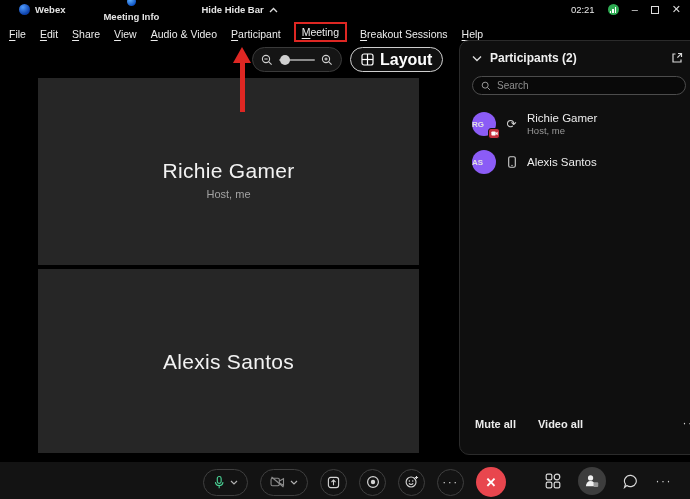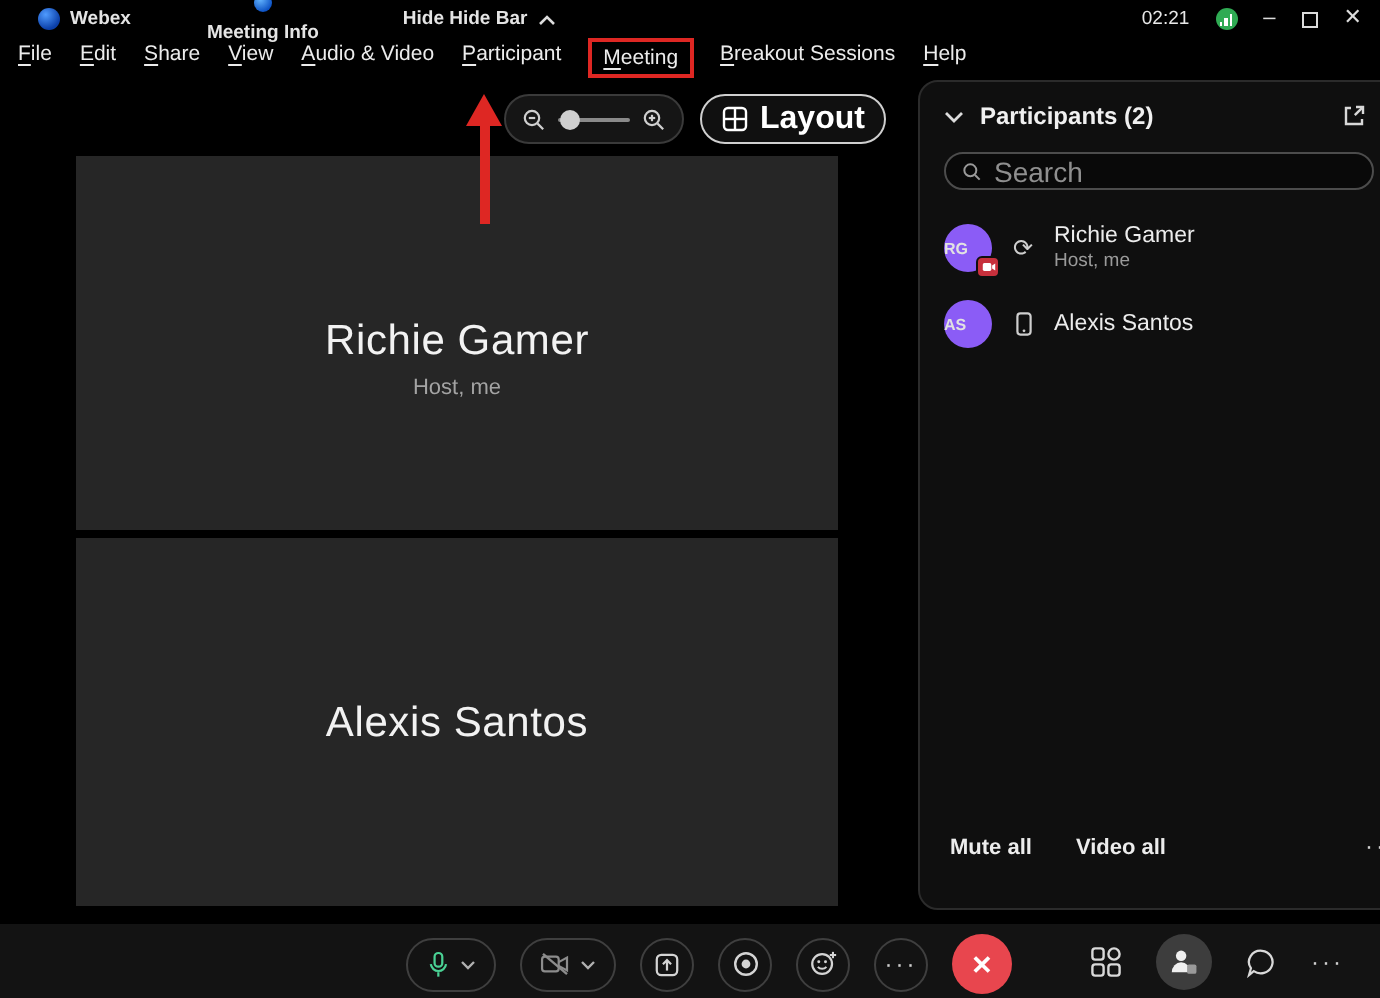--- a/index.html
+++ b/index.html
@@ -21,21 +21,21 @@
   .spacer { flex:1; }
   .tb-right { display:flex; align-items:center; gap:13px; }
   .status-dot { width:11px; height:11px; border-radius:50%; background:#2fab53;
     display:flex; align-items:flex-end; justify-content:center; gap:1px; padding-bottom:2px; }
   .status-dot i { display:block; width:1.5px; background:#fff; }
   .status-dot i:nth-child(1){height:2px;} .status-dot i:nth-child(2){height:4px;} .status-dot i:nth-child(3){height:6px;}
   .win-btn { color:#dcdcdc; font-size:11px; line-height:11px; cursor:default; }
   .max-box { width:8px; height:8px; border:1px solid #dcdcdc; display:inline-block; }
   
   .menubar { position:absolute; top:19px; left:0; right:0; height:23px;
-    display:flex; align-items:flex-start; padding-left:8px; gap:12px;
+    display:flex; align-items:flex-end; padding-left:8px; gap:12px;
     font-size:10.5px; color:#ececec; }
   .menu-item { white-space:nowrap; padding:2px 1px; }
   .menu-item u { text-decoration:underline; text-underline-offset:2px; }
   .menu-item.highlight { border:2px solid #de2723; padding:2px 6px; }
   
   .annot-arrow { position:absolute; left:233px; top:47px; width:18px; height:65px; z-index:30; }
   .annot-arrow .head { width:0; height:0; margin:0 auto;
     border-left:9px solid transparent; border-right:9px solid transparent;
     border-bottom:16px solid #de2723; }
   .annot-arrow .shaft { width:5px; height:49px; margin:0 auto; background:#de2723; }
@@ -61,21 +61,21 @@
   
   .panel { position:absolute; left:428px; top:40px; width:256px; height:415px;
     background:#0f0f0f; border:1px solid #2b2b2b; border-radius:10px;margin-left:31px; }
   .panel-head { display:flex; align-items:center; gap:8px; padding:10px 12px 8px 12px; }
   .panel-title { font-size:12px; font-weight:bold; color:#f0f0f0; }
   .icon-btn { color:#d8d8d8; display:inline-flex; align-items:center; }
   .search-row { display:flex; align-items:center; gap:9px; padding:3px 10px 6px 12px; }
   .search-pill { flex:1; height:19px; border:1px solid #4c4c4c; border-radius:10px;
     background:#090909; display:flex; align-items:center; padding:0 8px; gap:6px; }
   .search-pill input { flex:1; background:transparent; border:none; outline:none;
-    color:#d8d8d8; font-size:14px; font-family:"Liberation Sans", sans-serif; }
+    color:#d8d8d8; font-size:10px; font-family:"Liberation Sans", sans-serif; }
   .search-pill input::placeholder { color:#8f8f8f; }
   .sort-glyph { font-size:11px; color:#e0e0e0; letter-spacing:-1px; }
   .p-row { display:flex; align-items:center; gap:9px; padding:7px 12px; }
   .avatar { position:relative; width:24px; height:24px; border-radius:50%;
     background:#8b5cf6; color:#e2e2e2; font-size:8px; font-weight:bold;
     display:flex; align-items:center; justify-content:flex-start; flex:0 0 24px; }
   .cam-badge { position:absolute; right:-4px; bottom:-3px; width:12px; height:11px;
     background:#c7303c; border:1.5px solid #0f0f0f; border-radius:3px;
     display:flex; align-items:center; justify-content:center; }
   .dev-icon { width:13px; display:flex; justify-content:center; color:#cfcfcf; }

